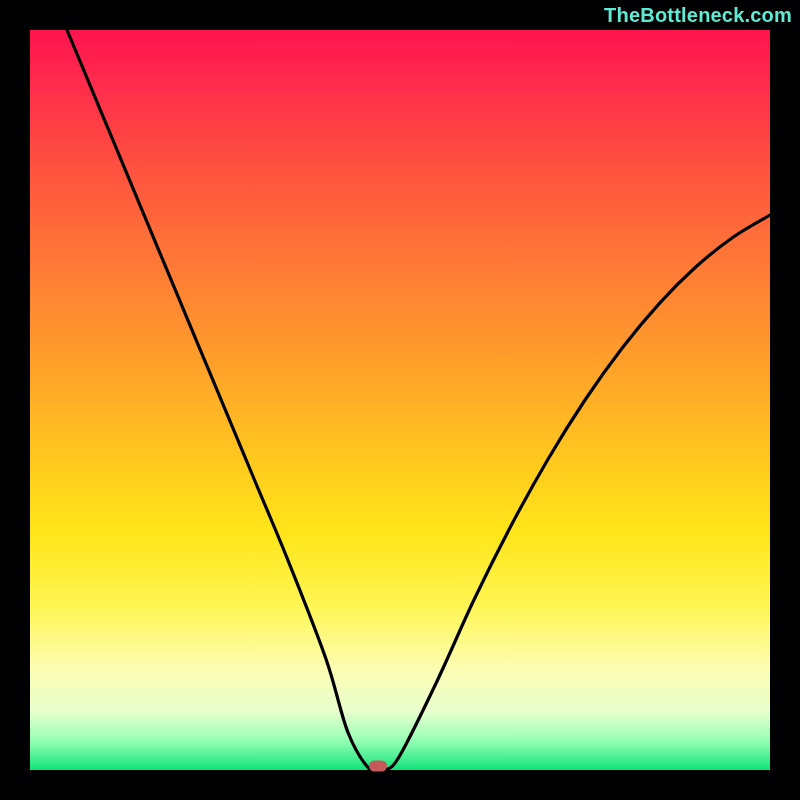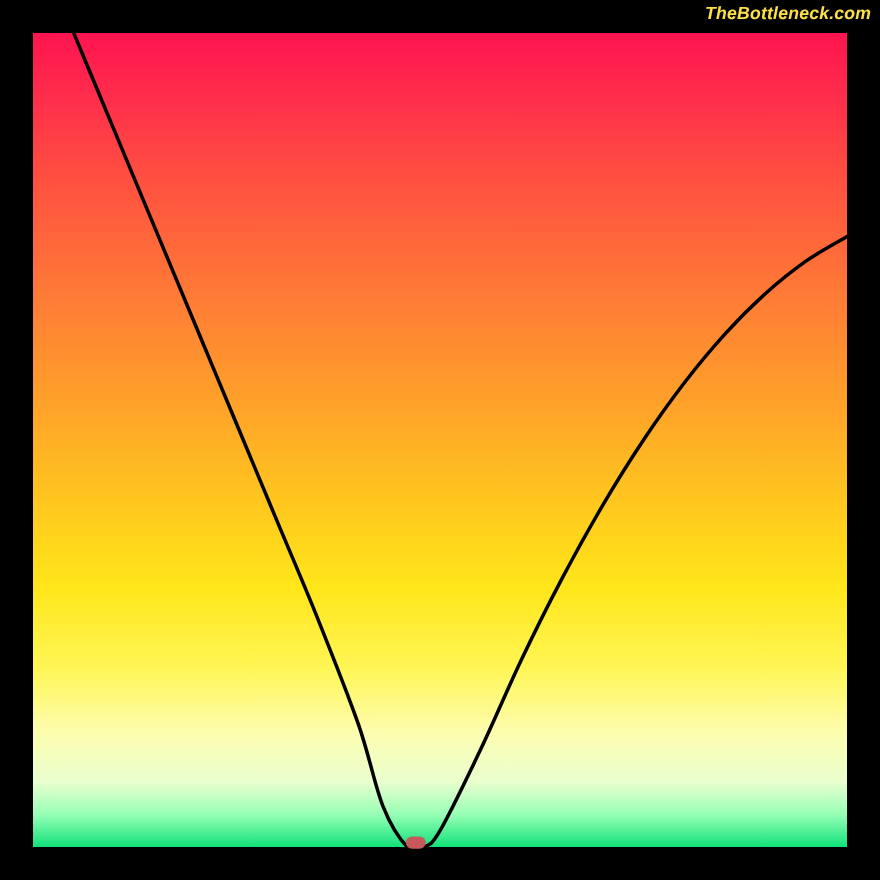--- a/index.html
+++ b/index.html
@@ -47,26 +47,25 @@
     left: 0;
     top: 0;
     width: 740px;
     height: 740px;
     overflow: visible;
   }
   .watermark {
     position: absolute;
     top: 4px;
     right: 8px;
-    color: #fde047;
-    font-size: 16px;
+    color: #5eead4;
+    font-size: 20px;
     font-weight: 600;
     letter-spacing: 0.2px;
     user-select: none;
-    font-style: italic;
   }
   .marker {
     position: absolute;
     width: 18px;
     height: 11px;
     border-radius: 6px;
     background: #c65a5a;
     transform: translate(-50%, -50%);
   }
 </style>

